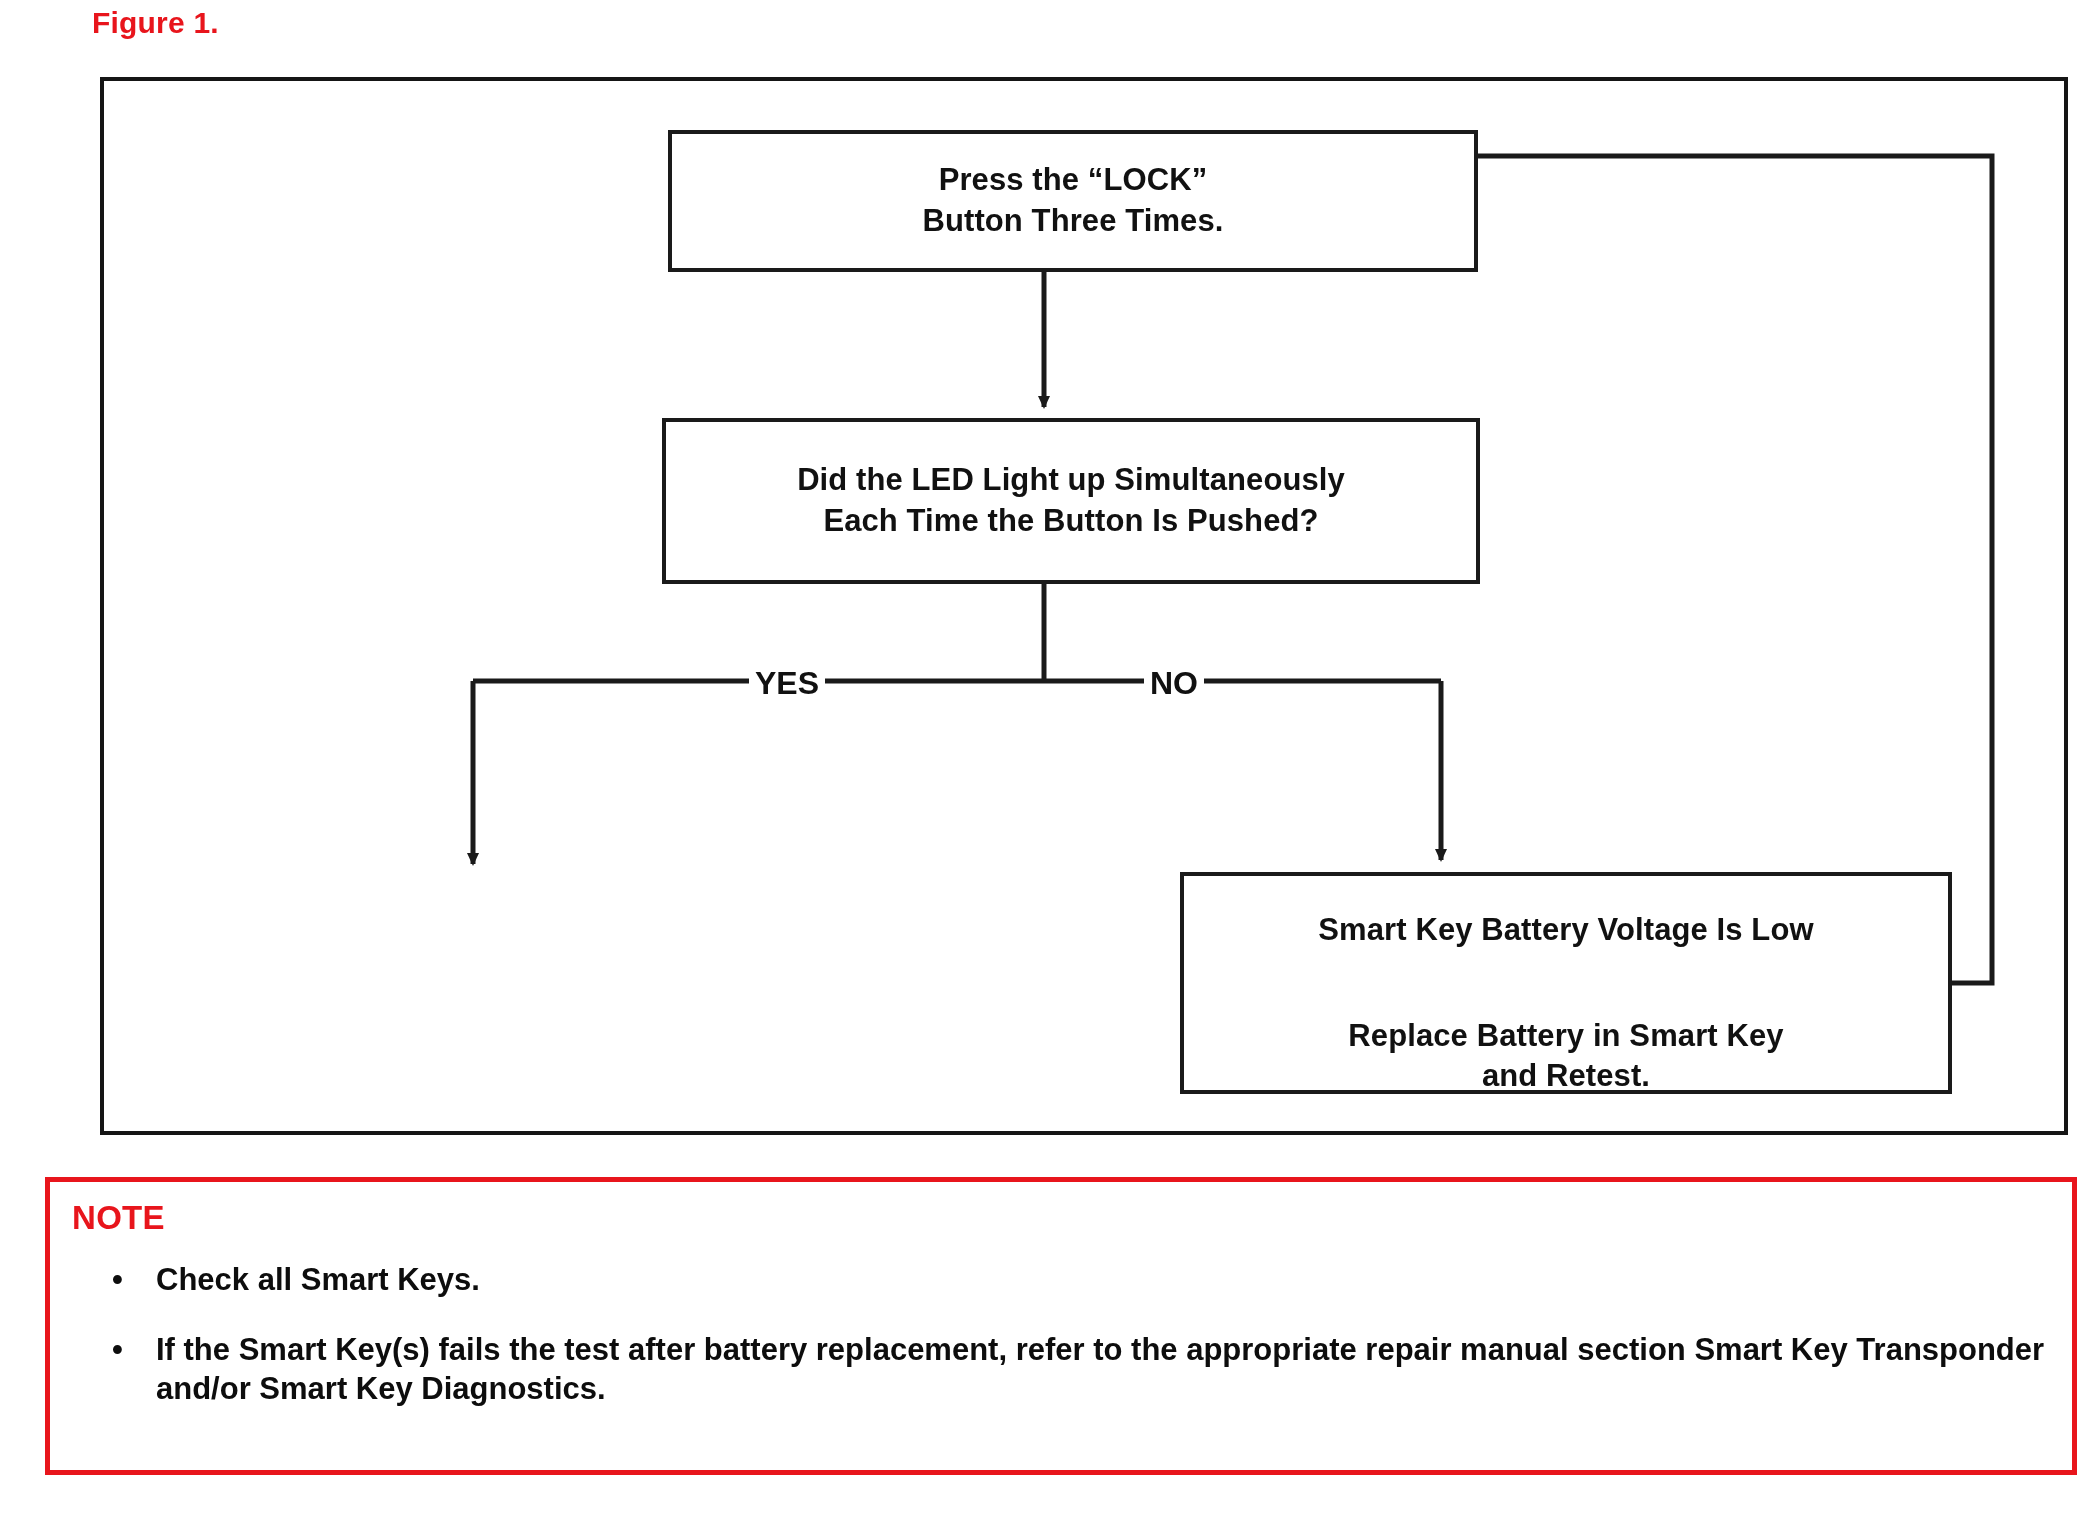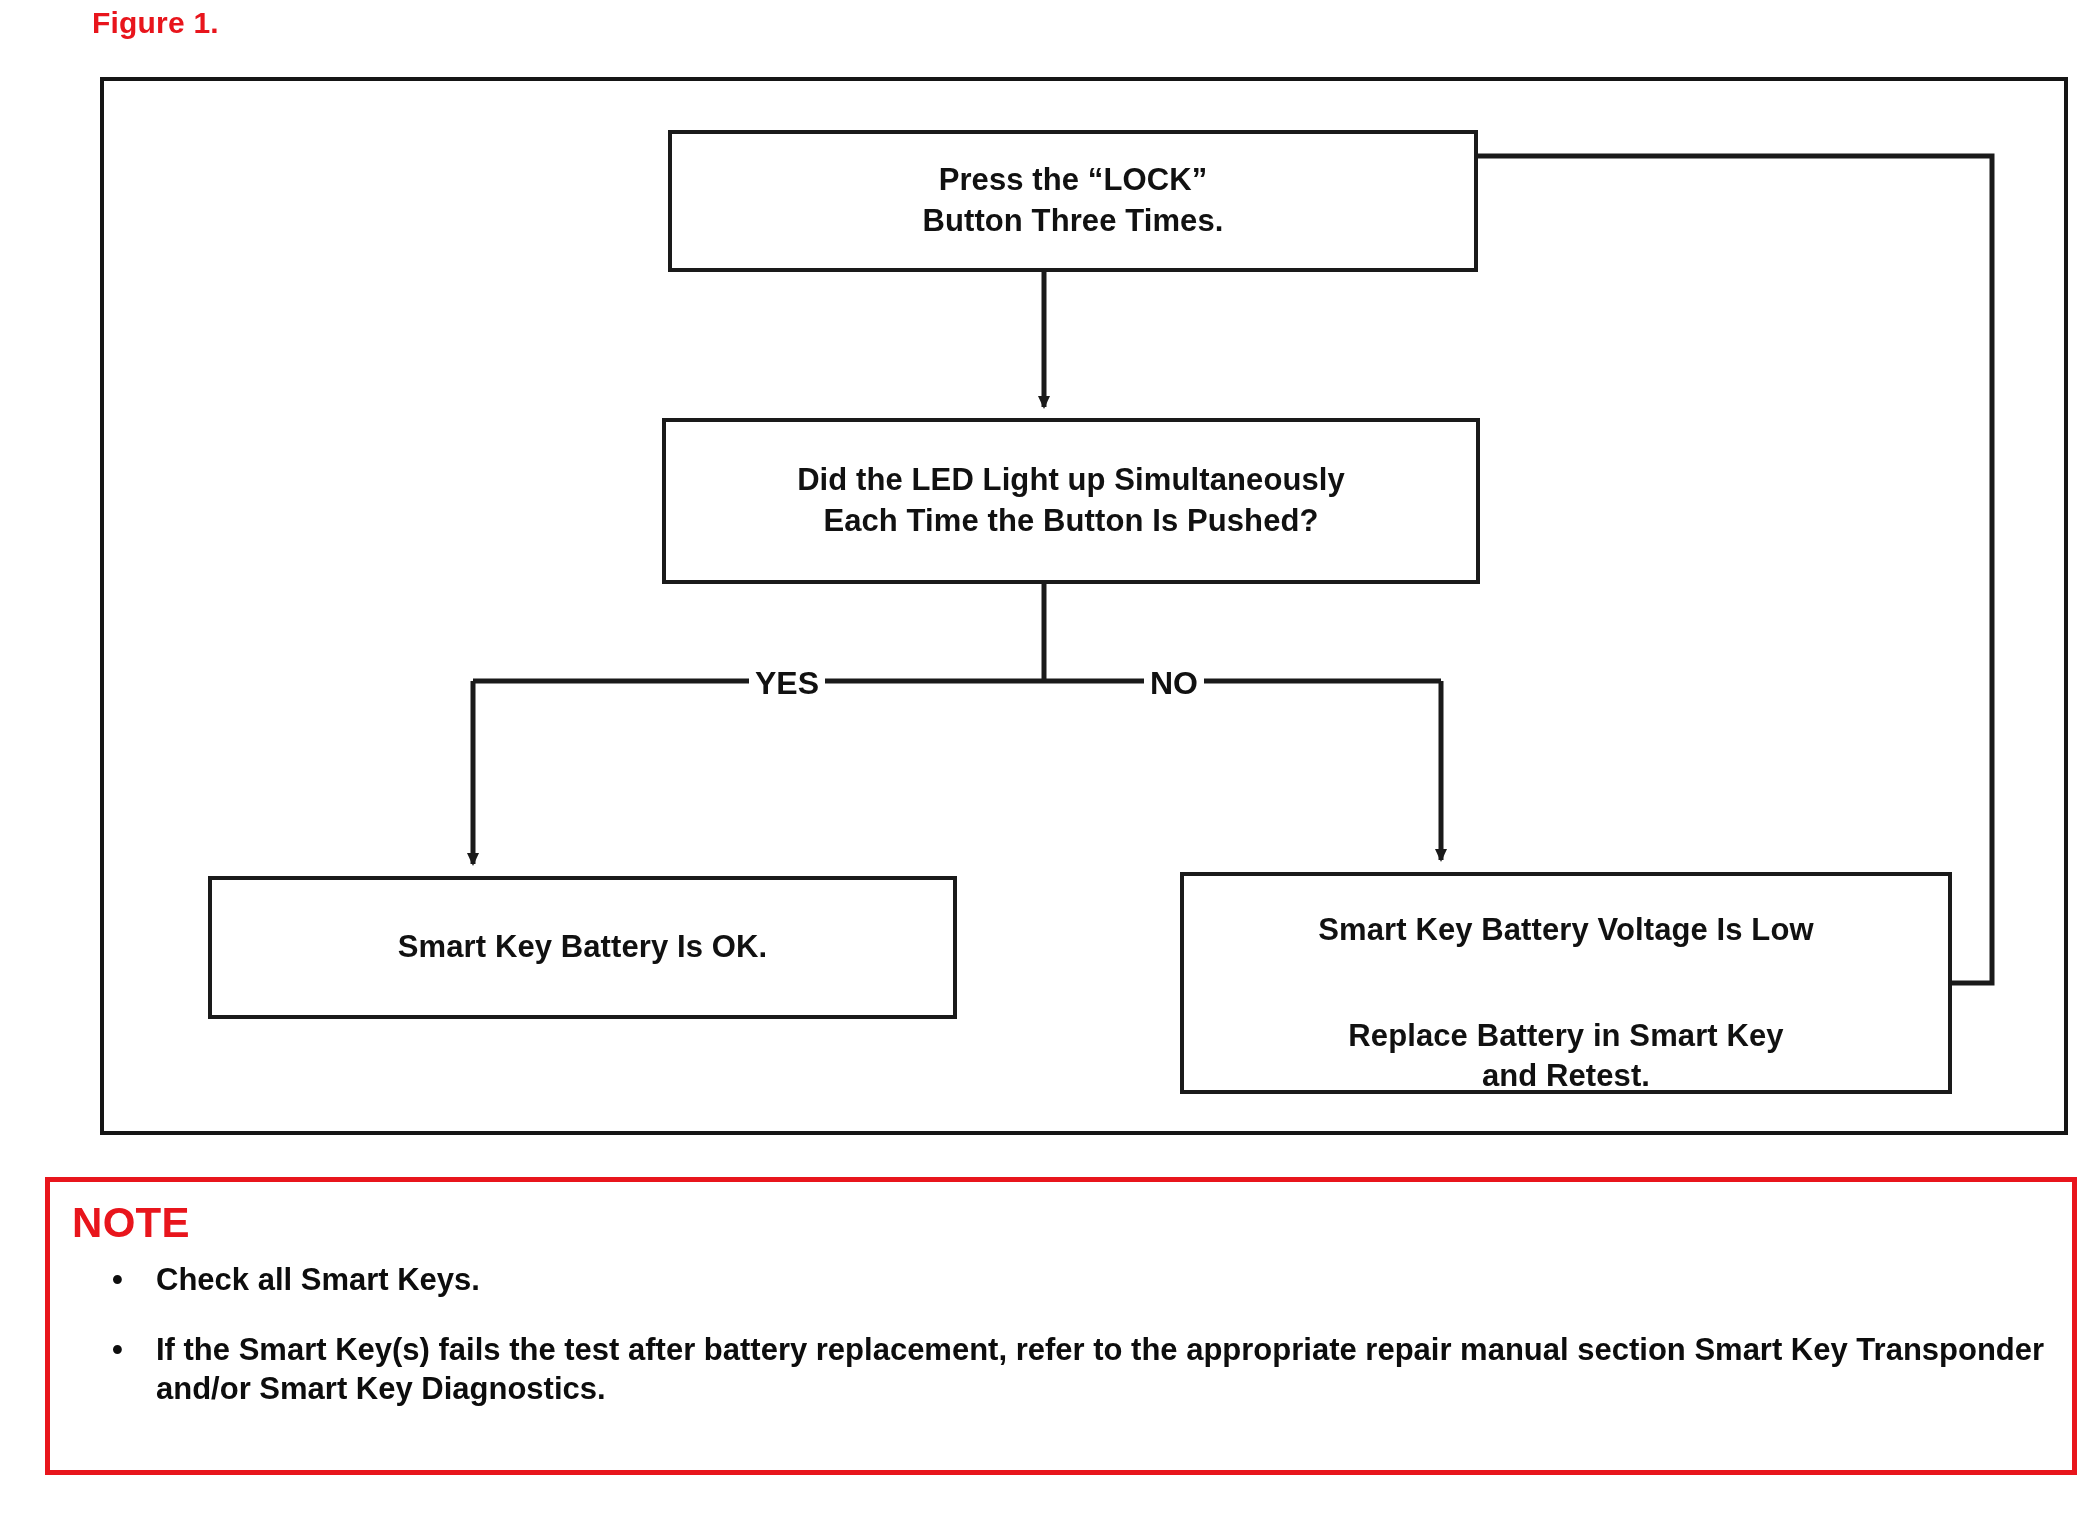--- a/index.html
+++ b/index.html
@@ -99,21 +99,21 @@
     width: 2032px;
     height: 298px;
     border: 5px solid #e8151c;
     box-sizing: border-box;
     background: #ffffff;
   }
   #note-title {
     position: absolute;
     left: 22px;
     top: 17px;
-    font-size: 42px;
+    font-size: 33px;
     font-weight: bold;
     color: #e8151c;
     letter-spacing: 0.3px;
   }
   #note-list {
     position: absolute;
     left: 40px;
     top: 78px;
     right: 26px;
     margin: 0;
@@ -173,23 +173,20 @@
   </div>
 
   <div class="flow-box" id="node-led-question">
     <span class="box-text">Did the LED Light up Simultaneously
 Each Time the Button Is Pushed?</span>
   </div>
 
   <span class="branch-label" id="branch-yes">YES</span>
   <span class="branch-label" id="branch-no">NO</span>
 
-  <div class="flow-box" id="node-battery-ok">
-    <span class="box-text">Smart Key Battery Is OK.</span>
-  </div>
 
   <div class="flow-box" id="node-battery-low">
     <span class="box-text">
       <span class="low-line-1">Smart Key Battery Voltage Is Low</span>
       <span class="low-line-2">Replace Battery in Smart Key
 and Retest.</span>
     </span>
   </div>
 
 </div>

